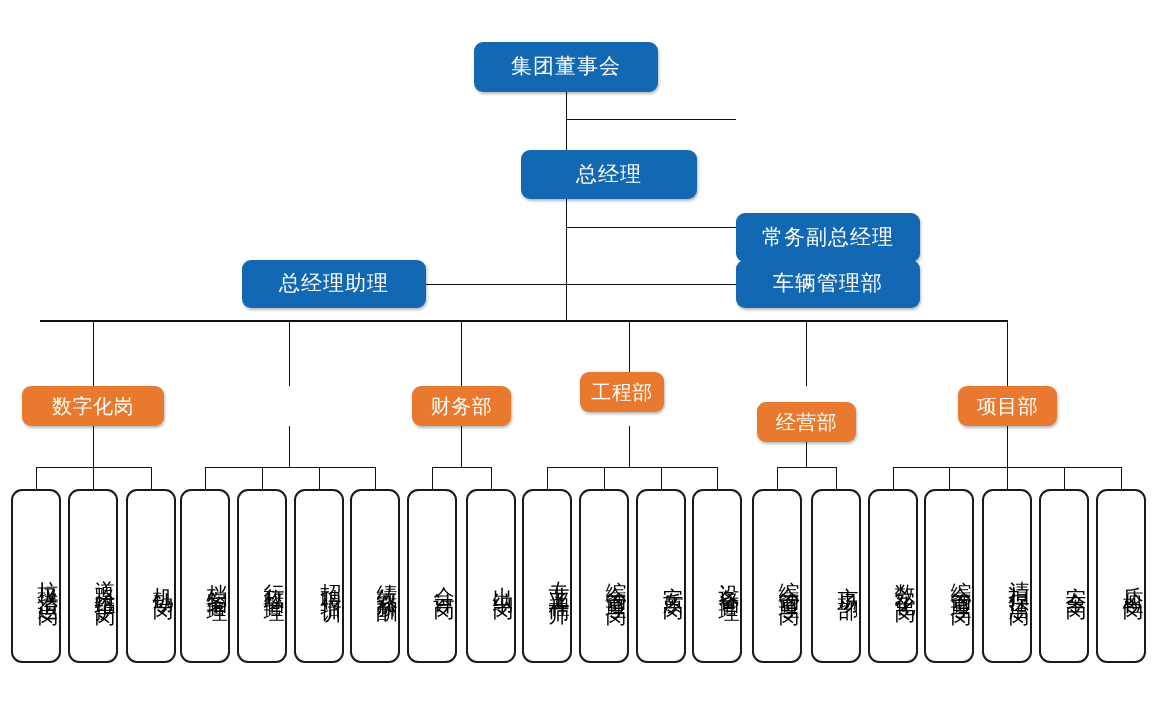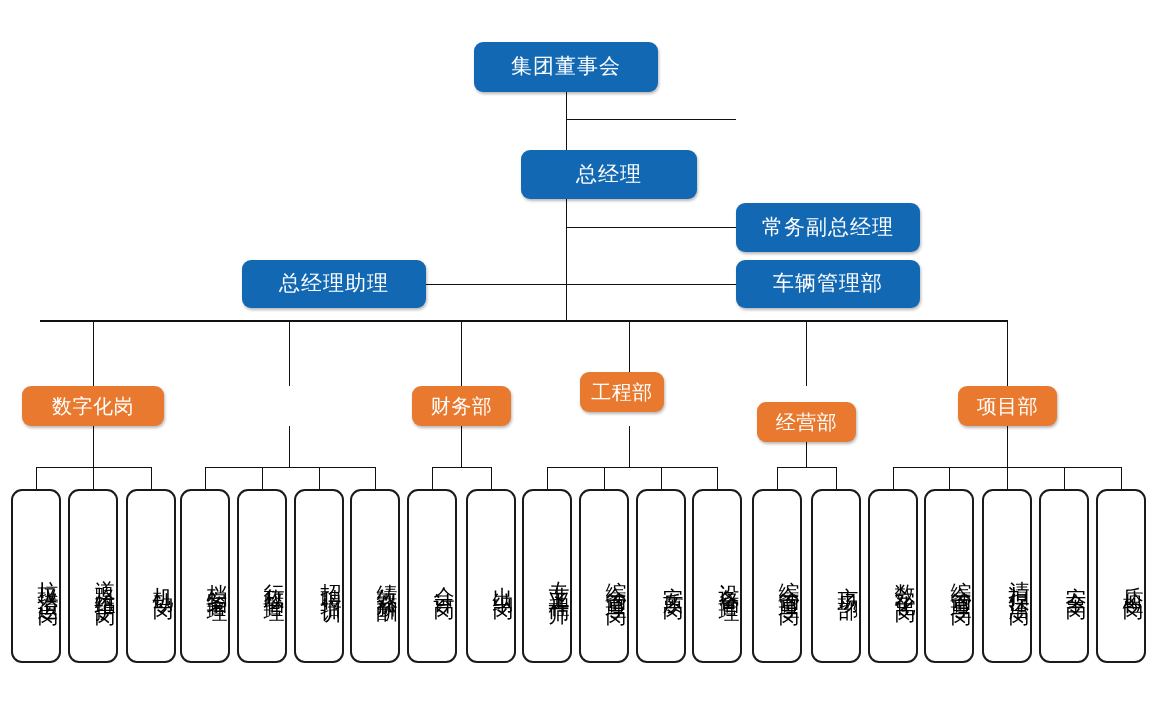--- a/index.html
+++ b/index.html
@@ -127,21 +127,21 @@
   <div class="line v" style="left:949px; top:467px; height:22px;"></div>
   <div class="line v" style="left:1007px; top:467px; height:22px;"></div>
   <div class="line v" style="left:1064px; top:467px; height:22px;"></div>
   <div class="line v" style="left:1121px; top:467px; height:22px;"></div>
 
   <div class="node blue" style="left:474px; top:42px; width:184px; height:50px;">集团董事会</div>
 
 
   <div class="node blue" style="left:484px; top:150px; width:176px; height:49px;margin-left:37px;">总经理</div>
 
-  <div class="node blue" style="left:736px; top:203px; width:184px; height:49px;">常务副总经理</div>
+  <div class="node blue" style="left:736px; top:213px; width:184px; height:49px;">常务副总经理</div>
 
   <div class="node blue" style="left:736px; top:260px; width:184px; height:48px;">车辆管理部</div>
 
   <div class="node blue" style="left:242px; top:260px; width:184px; height:48px;">总经理助理</div>
 
   <div class="node orange" style="left:22px; top:386px; width:142px; height:40px;">数字化岗</div>
 
 
   <div class="node orange" style="left:412px; top:386px; width:99px; height:40px;">财务部</div>
 

